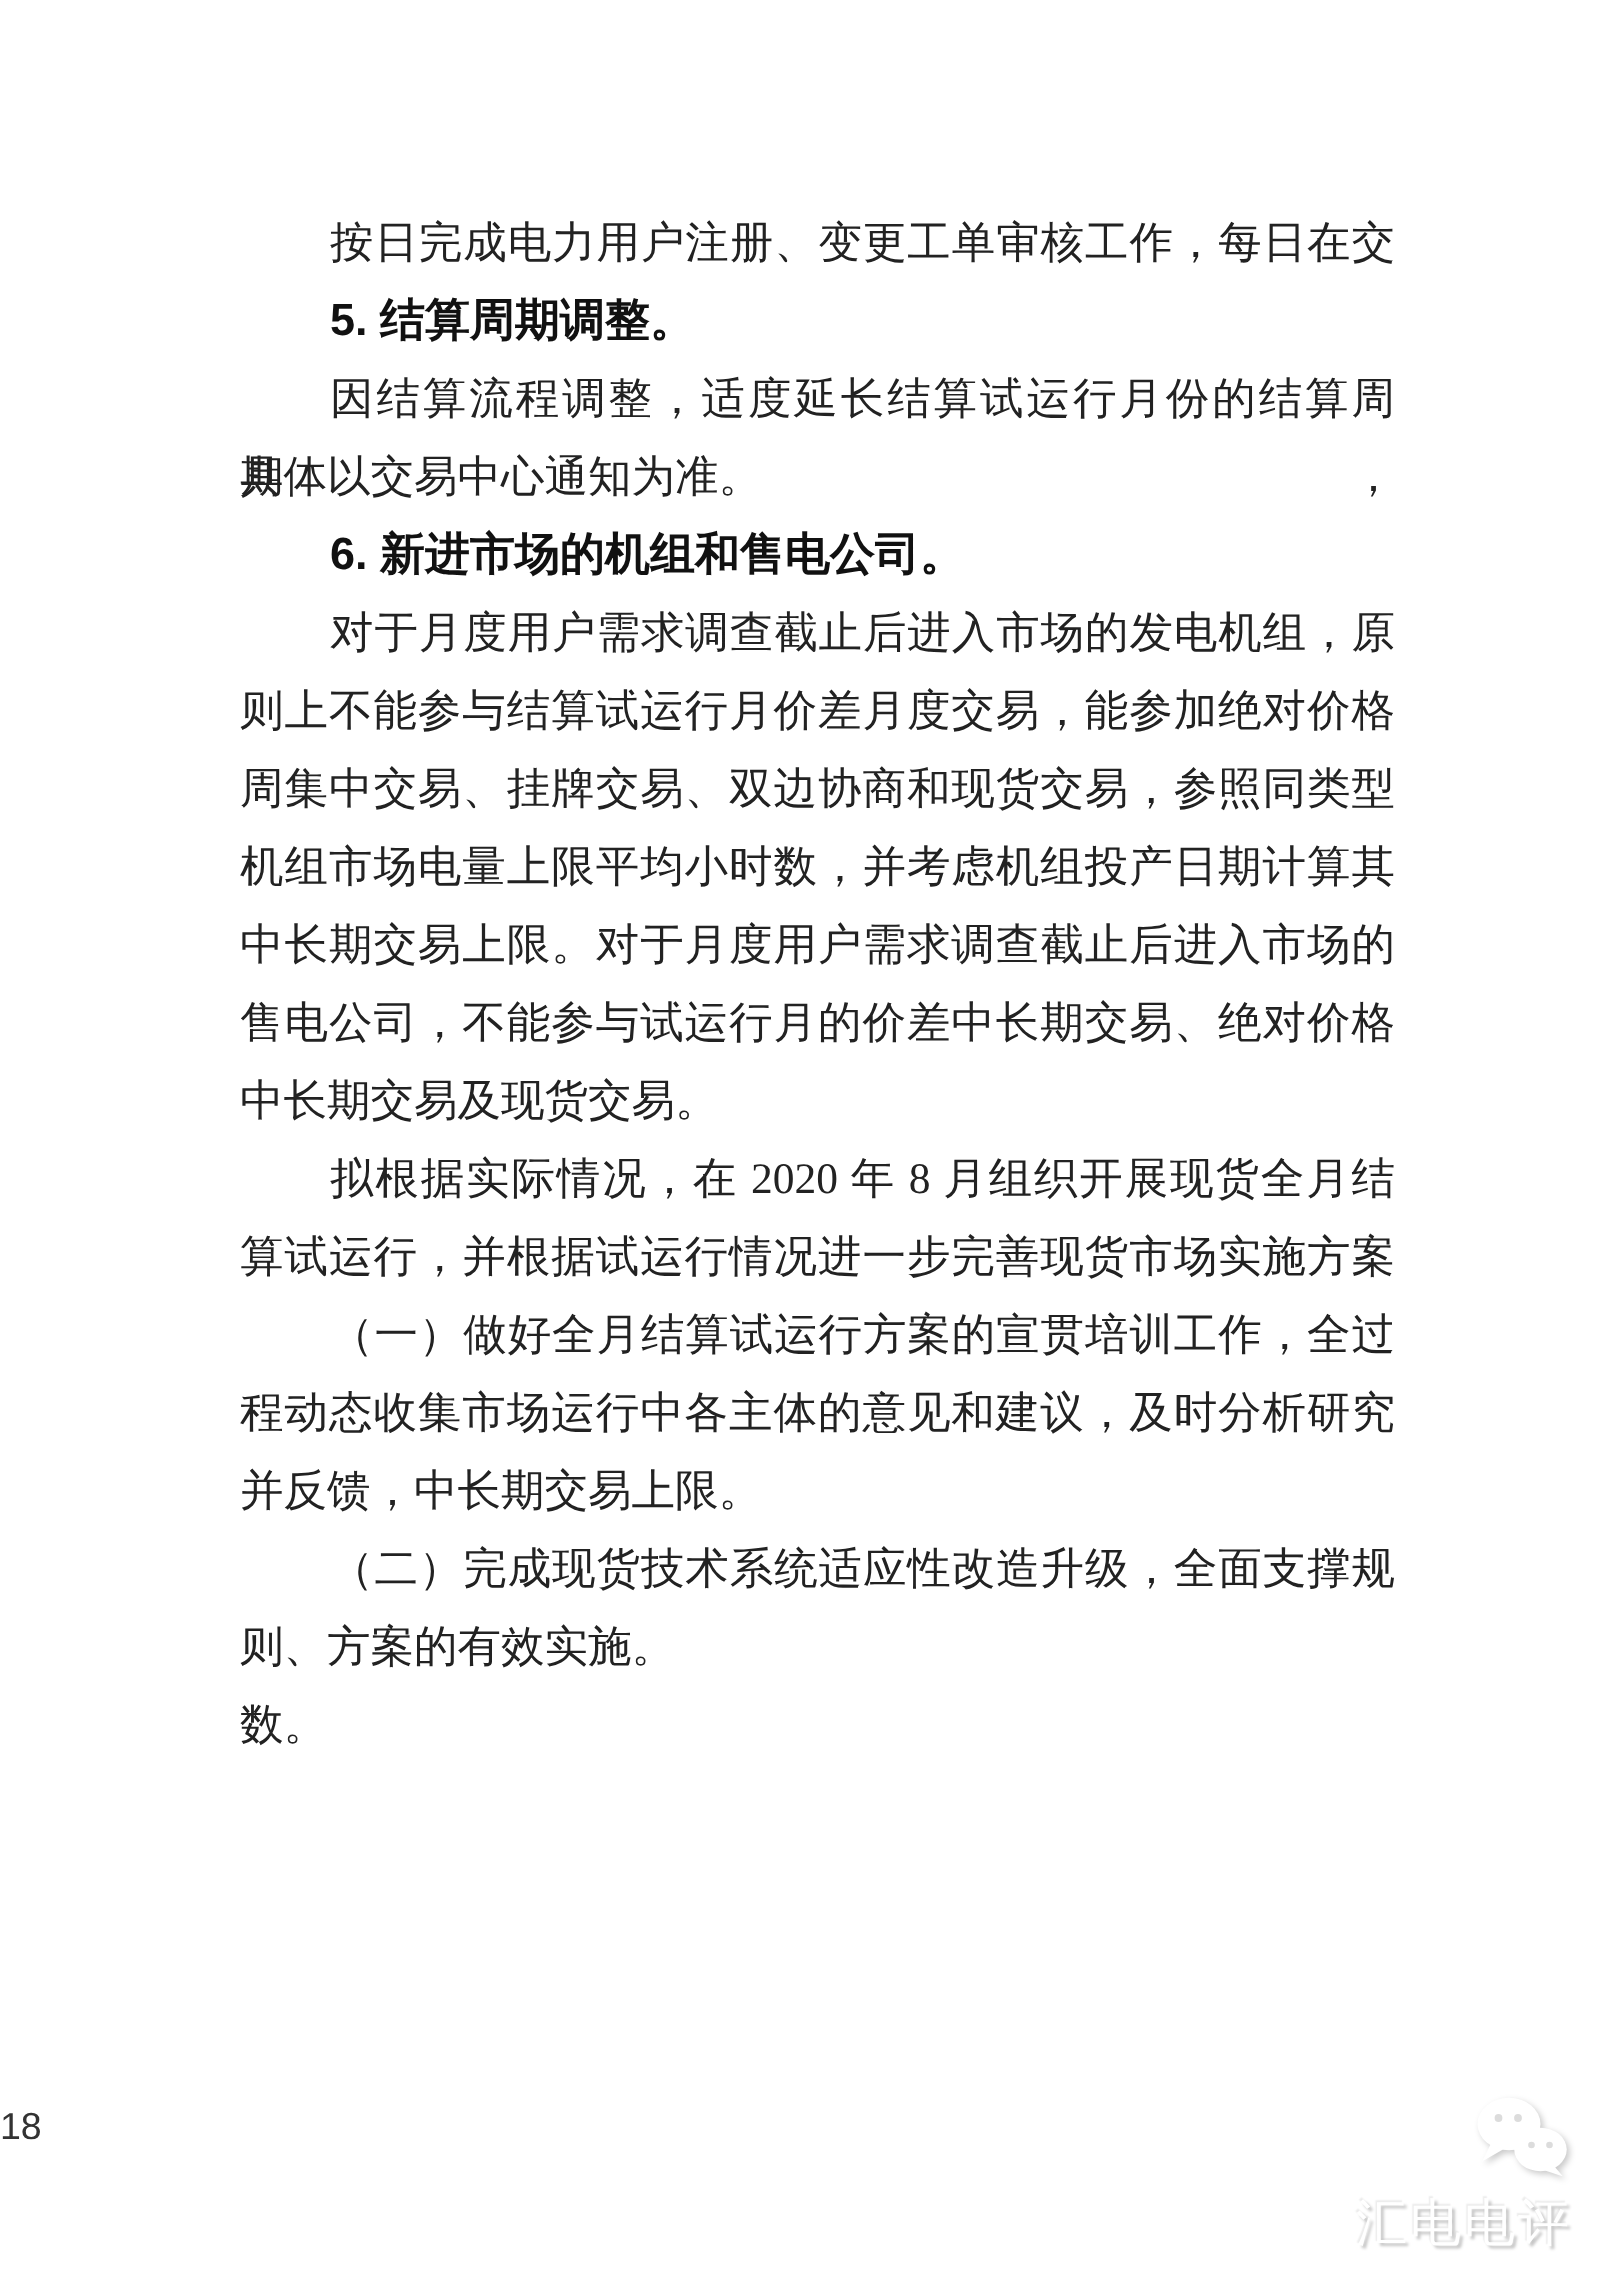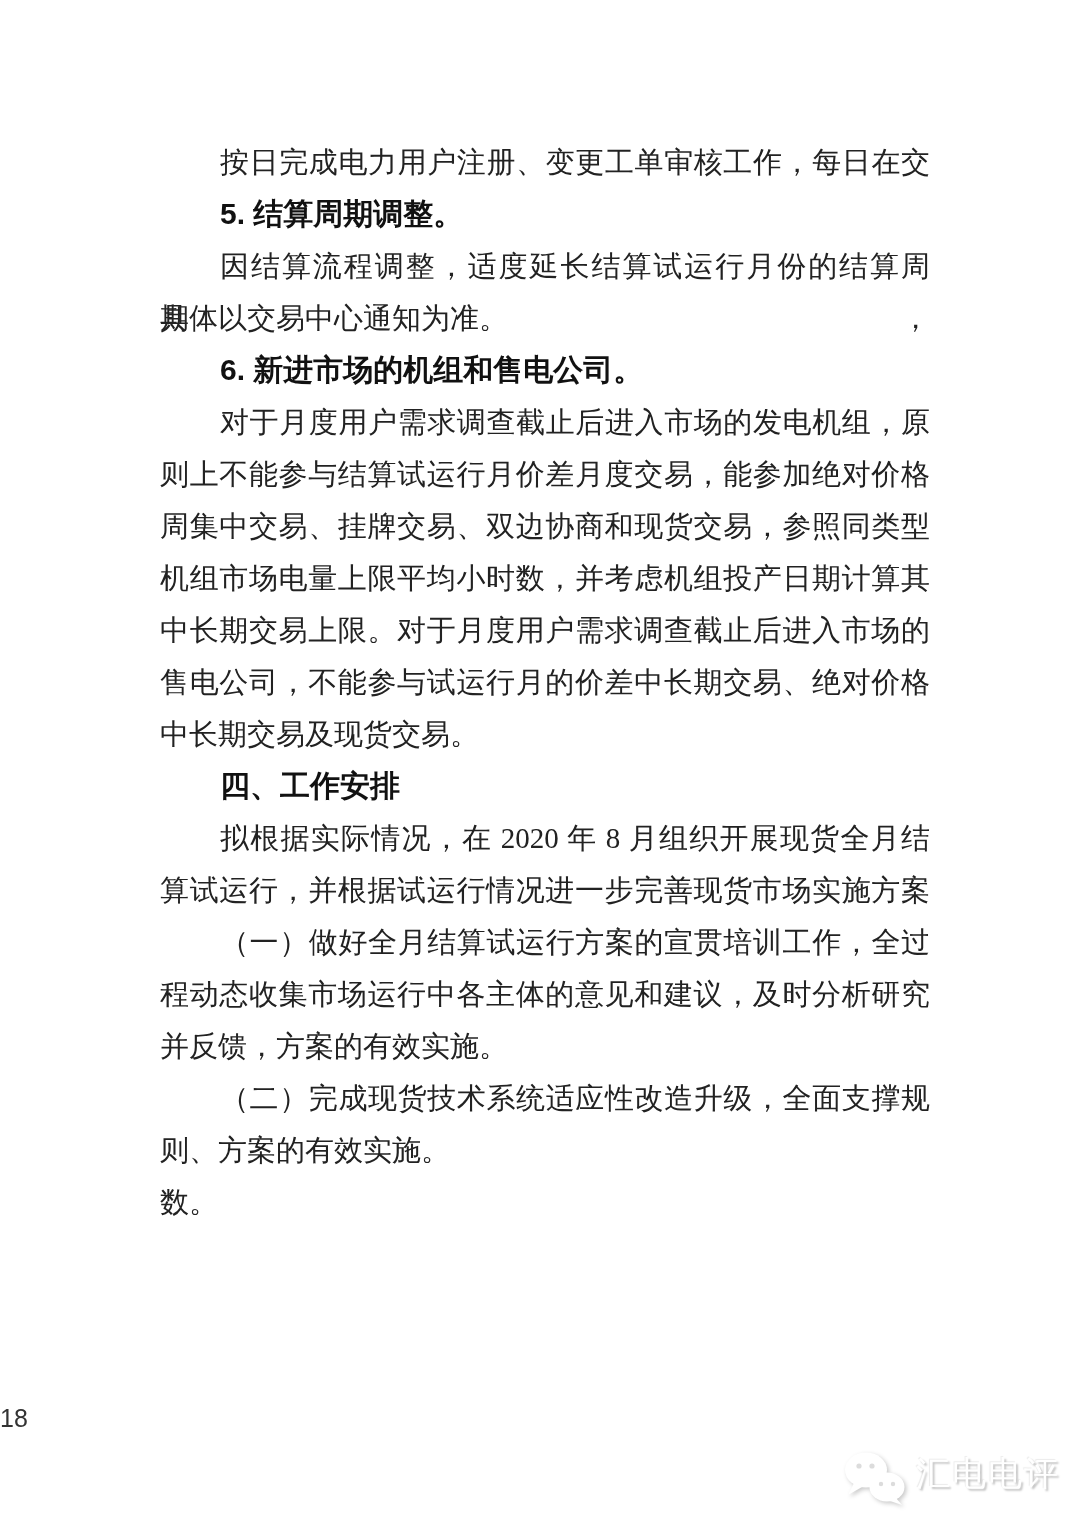--- a/index.html
+++ b/index.html
@@ -45,25 +45,26 @@
     position: absolute;
     top: 1404px;
     left: 0;
     width: 100%;
     font-family: "Liberation Sans", sans-serif;
     font-size: 25px;
     color: #333333;
   }
   .watermark {
     position: absolute;
-    right: 16px;
+    right: 28px;
     bottom: 22px;
     display: flex;
-    align-items: flex-start;
+    align-items: flex-end;
     gap: 8px;
+    flex-direction: column;
   }
   .wm-icon {
     filter: drop-shadow(2px 2px 2px #c9c9c9);
   }
   .wm-text {
     font-family: "Liberation Sans", sans-serif;
     font-size: 34px;
     letter-spacing: 2px;
     color: #ffffff;
     text-shadow: 2px 2px 2px #c6c6c6, -1px -1px 1px #ececec;
@@ -80,26 +81,25 @@
       <div class="line indent fill">因结算流程调整，适度延长结算试运行月份的结算周期，</div>
       <div class="line">具体以交易中心通知为准。</div>
       <div class="line heading indent">6. 新进市场的机组和售电公司。</div>
       <div class="line indent fill">对于月度用户需求调查截止后进入市场的发电机组，原</div>
       <div class="line fill">则上不能参与结算试运行月价差月度交易，能参加绝对价格</div>
       <div class="line fill">周集中交易、挂牌交易、双边协商和现货交易，参照同类型</div>
       <div class="line fill">机组市场电量上限平均小时数，并考虑机组投产日期计算其</div>
       <div class="line fill">中长期交易上限。对于月度用户需求调查截止后进入市场的</div>
       <div class="line fill">售电公司，不能参与试运行月的价差中长期交易、绝对价格</div>
       <div class="line">中长期交易及现货交易。</div>
-      <div class="line heading indent">四、工作安排</div>
       <div class="line indent fill">拟根据实际情况，在 2020 年 8 月组织开展现货全月结</div>
       <div class="line fill">算试运行，并根据试运行情况进一步完善现货市场实施方案</div>
       <div class="line indent fill">（一）做好全月结算试运行方案的宣贯培训工作，全过</div>
       <div class="line fill">程动态收集市场运行中各主体的意见和建议，及时分析研究</div>
-      <div class="line">并反馈，方案的有效实施。</div>
+      <div class="line">并反馈，中长期交易上限。</div>
       <div class="line indent fill">（二）完成现货技术系统适应性改造升级，全面支撑规</div>
       <div class="line">则、方案的有效实施。</div>
       <div class="line">数。</div>
     </div>
 
   <div class="page-number">18</div>
 
   <div class="watermark">
     <svg class="wm-icon" width="66" height="54" viewBox="0 0 66 54">
       <ellipse cx="24" cy="19" rx="21" ry="17.5" fill="#ffffff"></ellipse>

